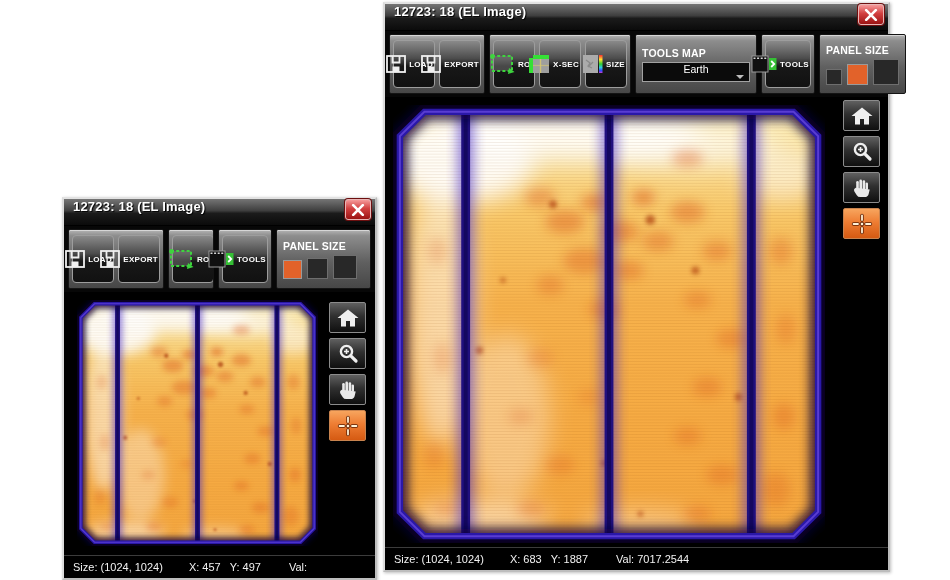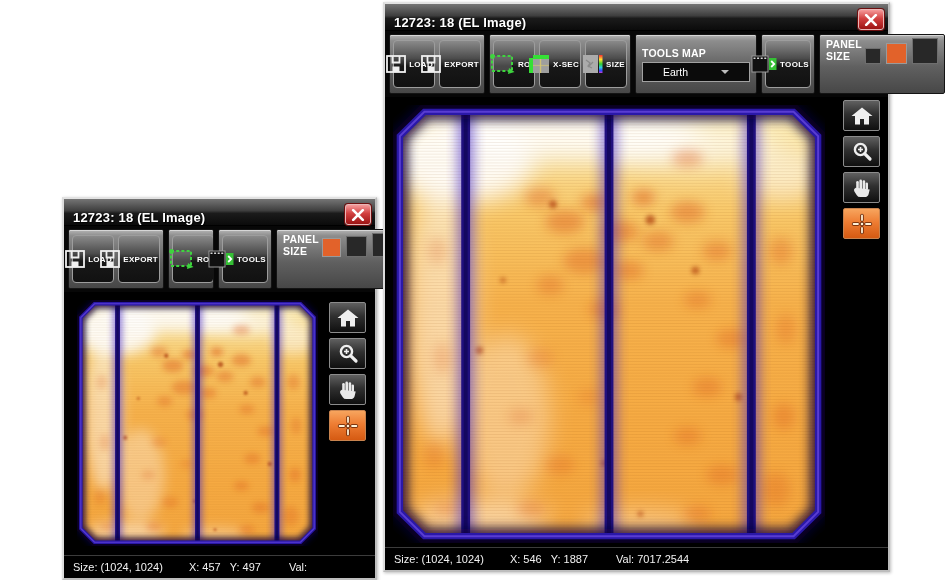--- a/index.html
+++ b/index.html
@@ -6,21 +6,21 @@
   .stage { position:relative; width:950px; height:580px; background:#ffffff; overflow:hidden;
            font-family:"Liberation Sans", sans-serif; }
 
   
   .window { position:absolute; display:flex; flex-direction:column; background:#000;
             border:2px solid; border-color:#e2e2e2 #bdbdbd #bdbdbd #dcdcdc;
             box-shadow:0 0 0 1px #7a7a7a inset, 1px 1px 3px rgba(0,0,0,.25); }
   .win-small { left:62px; top:197px; width:311px; height:379px; }
   .win-large { left:383px; top:2px;  width:503px; height:566px; }
 
-  .titlebar { flex:0 0 26px; display:flex; align-items:flex-end; padding:0 4px 0 9px;
+  .titlebar { flex:0 0 26px; display:flex; align-items:flex-start; padding:0 4px 0 9px;
               background:linear-gradient(#757575, #3e3e3e 45%, #1b1b1b 55%, #0b0b0b);
               border-bottom:1px solid #000; }
   .title { color:#fff; font-weight:bold; font-size:13px; letter-spacing:.2px;
            text-shadow:1px 1px 1px #000; white-space:nowrap; }
   .closebtn { margin-left:auto; width:24px; height:19px; border-radius:3px;
               background:linear-gradient(#f59a9a, #d24040 45%, #9c1414);
               border:1px solid #e9b6b6; box-shadow:0 0 0 1px #6d0f0f;
               display:flex; align-items:center; justify-content:center; cursor:pointer; }
 
   
@@ -33,25 +33,25 @@
             display:flex; flex-direction:row; align-items:center; justify-content:flex-end;
             gap:2px; padding:3px 1px; cursor:pointer; box-sizing:border-box; }
   .tb-btn .ticon { flex:1; display:flex; align-items:center; justify-content:center; }
   .tb-btn .tlabel { font-size:8px; font-weight:bold; color:#fff; letter-spacing:.3px; white-space:nowrap; }
   .sec-roi-clip { width:38px; overflow:hidden; flex:none; }
 
   .sec-colourmap { flex:none; width:108px; flex-direction:column; align-items:stretch;
                    justify-content:center; gap:3px; padding:4px 6px; }
   .cm-label { color:#fff; font-weight:bold; font-size:10.5px; letter-spacing:.2px; }
   .cm-select { height:18px; background:#0b0b0b; border:1px solid #a2a2a2; color:#fff;
-               font-size:10.5px; display:flex; align-items:center; padding:0 20px; cursor:pointer; }
+               font-size:10.5px; display:flex; align-items:center; padding:0 5px; cursor:pointer;flex-direction:column; }
   .cm-caret { margin-left:auto; width:0; height:0; border-left:4px solid transparent;
               border-right:4px solid transparent; border-top:4px solid #bdbdbd; }
 
-  .sec-panelsize { flex:1; flex-direction:row; align-items:flex-start; justify-content:center;
+  .sec-panelsize { flex:1; flex-direction:column; align-items:flex-start; justify-content:center;
                    gap:3px; padding:3px 6px; }
   .ps-label { color:#fff; font-weight:bold; font-size:10.5px; letter-spacing:.2px; }
   .ps-squares { display:flex; align-items:flex-end; gap:5px; }
   .ps-sq { background:#282828; border:1px solid #6e6e6e; cursor:pointer; }
   .ps-s1 { width:14px; height:14px; } .ps-s2 { width:19px; height:19px; } .ps-s3 { width:24px; height:24px; }
   .win-small .ps-s1 { width:17px; height:17px; } .win-small .ps-s2 { width:19px; height:19px; }
   .win-small .ps-s3 { width:22px; height:22px; }
   .ps-sq.sel { background:#e2622a; border-color:#9a9a9a; }
 
   
@@ -464,19 +464,19 @@
         <div class="side-btn active">
           <svg width="22" height="22">
               <use href="#ic-crosshair"></use>
             </svg>
           </div>
       </div>
     </div>
 
     <div class="statusbar">
       <span class="st-size">Size: (1024, 1024)</span>
-      <span class="st-x">X: 546</span>
+      <span class="st-x">X: 683</span>
       <span class="st-y">Y: 1887</span>
       <span class="st-val">Val: 7017.2544</span>
     </div>
   </div>
 
 </div>
 
 </body></html>

